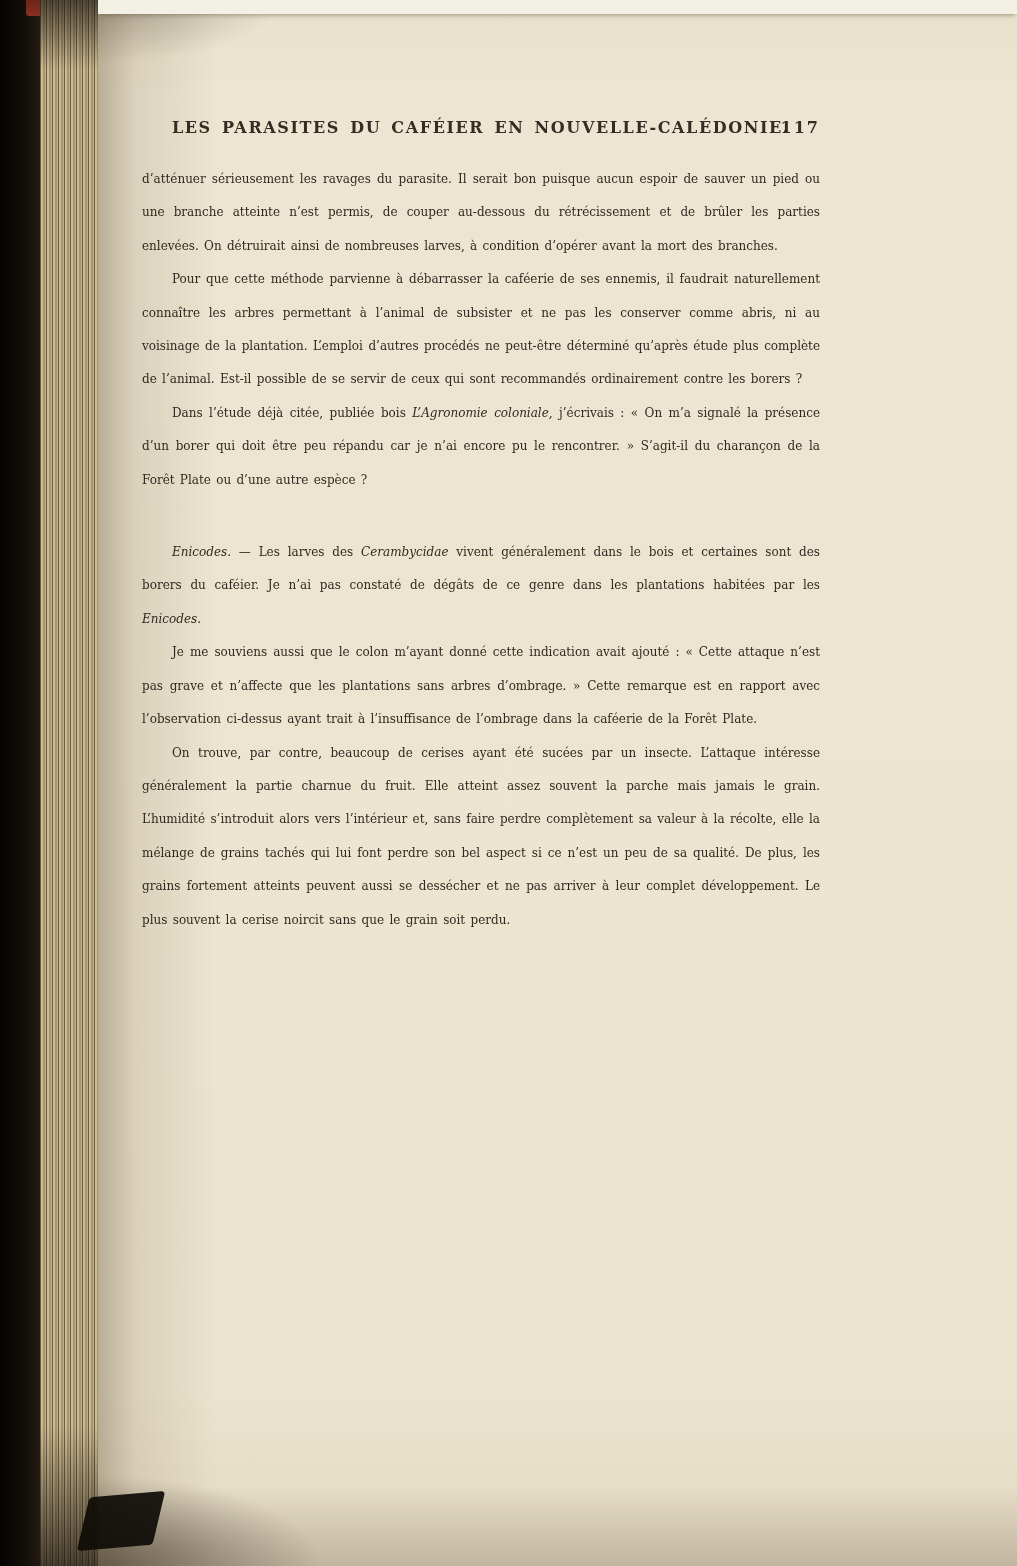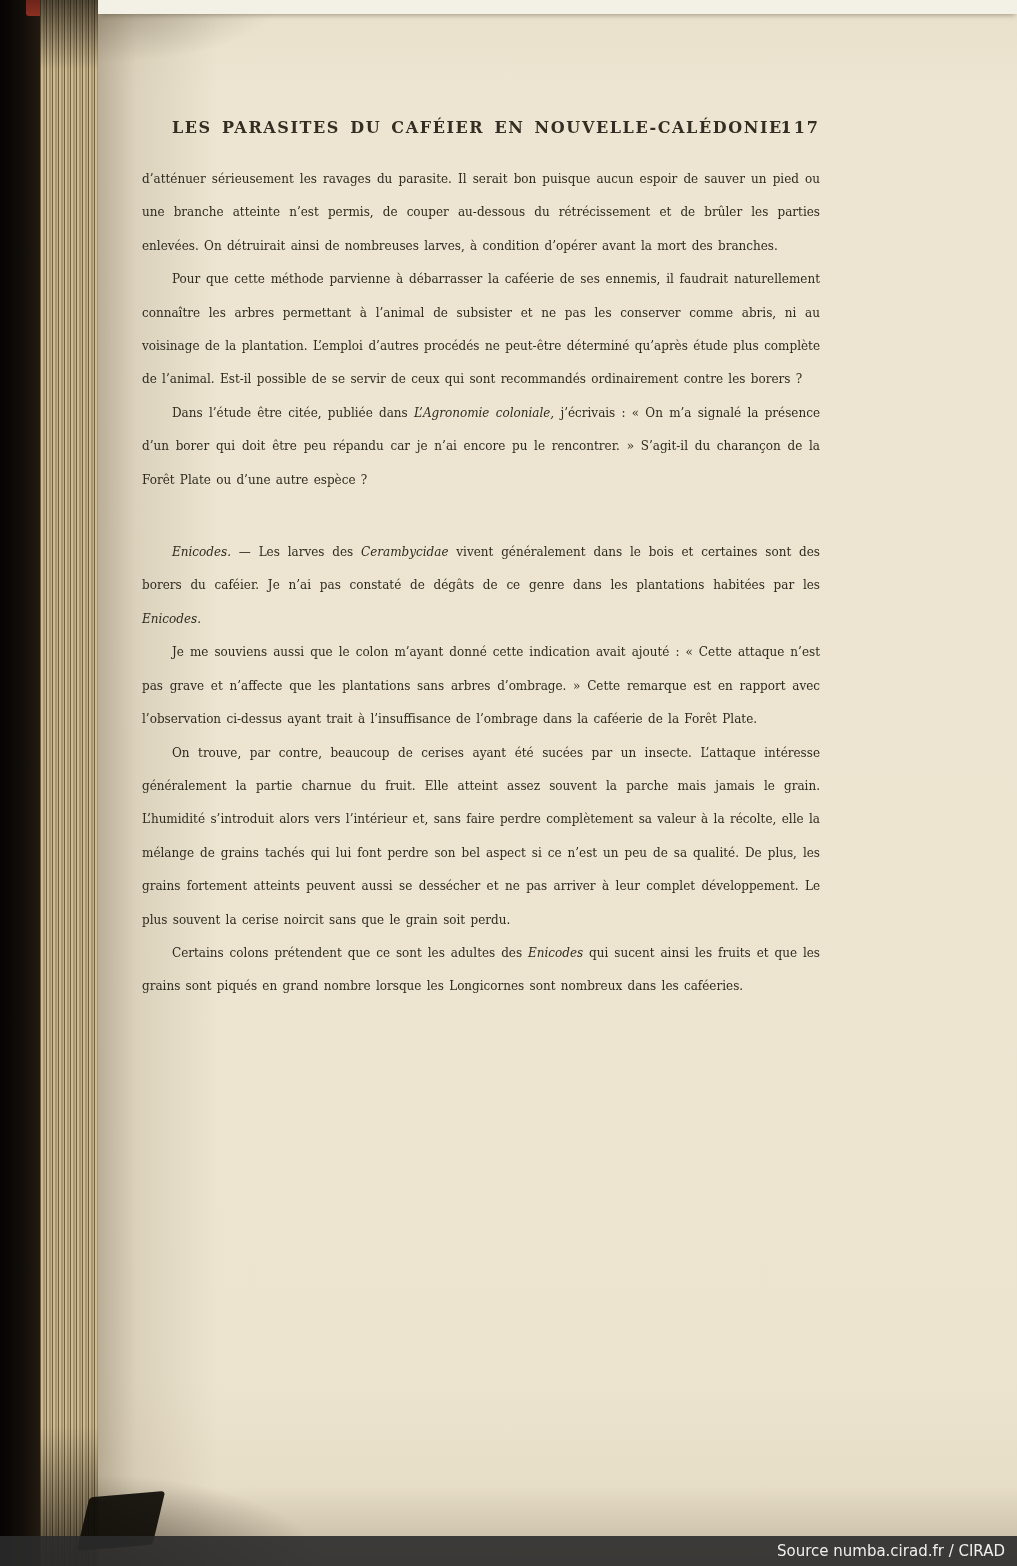--- a/index.html
+++ b/index.html
@@ -153,29 +153,25 @@
     <div class="page-inner">
 
       <div class="running-head">
         <span class="head-title">LES PARASITES DU CAFÉIER EN NOUVELLE-CALÉDONIE.</span>
         <span class="page-num">117</span>
       </div>
 
       <div class="page-text" id="paragraphs">
           <p class="para"><span>d’atténuer sérieusement les ravages du parasite. Il serait bon puisque aucun espoir de sauver un pied ou une branche atteinte n’est permis, de couper au-dessous du rétrécissement et de brûler les parties enlevées. On détruirait ainsi de nombreuses larves, à condition d’opérer avant la mort des branches.</span></p>
           <p class="para indent"><span>Pour que cette méthode parvienne à débarrasser la caféerie de ses ennemis, il faudrait naturellement connaître les arbres permettant à l’animal de subsister et ne pas les conserver comme abris, ni au voisinage de la plantation. L’emploi d’autres procédés ne peut-être déterminé qu’après étude plus complète de l’animal. Est-il possible de se servir de ceux qui sont recommandés ordinairement contre les borers ?</span></p>
-          <p class="para indent"><span>Dans l’étude être citée, publiée dans </span><em>L’Agronomie coloniale,</em><span> j’écrivais : « On m’a signalé la présence d’un borer qui doit être peu répandu car je n’ai encore pu le rencontrer. » S’agit-il du charançon de la Forêt Plate ou d’une autre espèce ?</span></p>
+          <p class="para indent"><span>Dans l’étude déjà citée, publiée bois </span><em>L’Agronomie coloniale,</em><span> j’écrivais : « On m’a signalé la présence d’un borer qui doit être peu répandu car je n’ai encore pu le rencontrer. » S’agit-il du charançon de la Forêt Plate ou d’une autre espèce ?</span></p>
           <p class="para indent spaced"><em>Enicodes.</em><span> — Les larves des </span><em>Cerambycidae</em><span> vivent généralement dans le bois et certaines sont des borers du caféier. Je n’ai pas constaté de dégâts de ce genre dans les plantations habitées par les </span><em>Enicodes.</em></p>
           <p class="para indent"><span>Je me souviens aussi que le colon m’ayant donné cette indication avait ajouté : « Cette attaque n’est pas grave et n’affecte que les plantations sans arbres d’ombrage. » Cette remarque est en rapport avec l’observation ci-dessus ayant trait à l’insuffisance de l’ombrage dans la caféerie de la Forêt Plate.</span></p>
           <p class="para indent"><span>On trouve, par contre, beaucoup de cerises ayant été sucées par un insecte. L’attaque intéresse généralement la partie charnue du fruit. Elle atteint assez souvent la parche mais jamais le grain. L’humidité s’introduit alors vers l’intérieur et, sans faire perdre complètement sa valeur à la récolte, elle la mélange de grains tachés qui lui font perdre son bel aspect si ce n’est un peu de sa qualité. De plus, les grains fortement atteints peuvent aussi se dessécher et ne pas arriver à leur complet développement. Le plus souvent la cerise noircit sans que le grain soit perdu.</span></p>
-          <p class="para indent"><span>Certains colons prétendent que ce sont les adultes des </span><em>Enicodes</em><span> qui sucent ainsi les fruits et que les grains sont piqués en grand nombre lorsque les Longicornes sont nombreux dans les caféeries.</span></p>
         </div>
 
     </div>
   </div>
 
   <div class="black-wedge"></div>
 
-  <div class="watermark-bar">
-    <span class="watermark-text">Source numba.cirad.fr / CIRAD</span>
-  </div>
 
 </div>
 
 </body></html>

